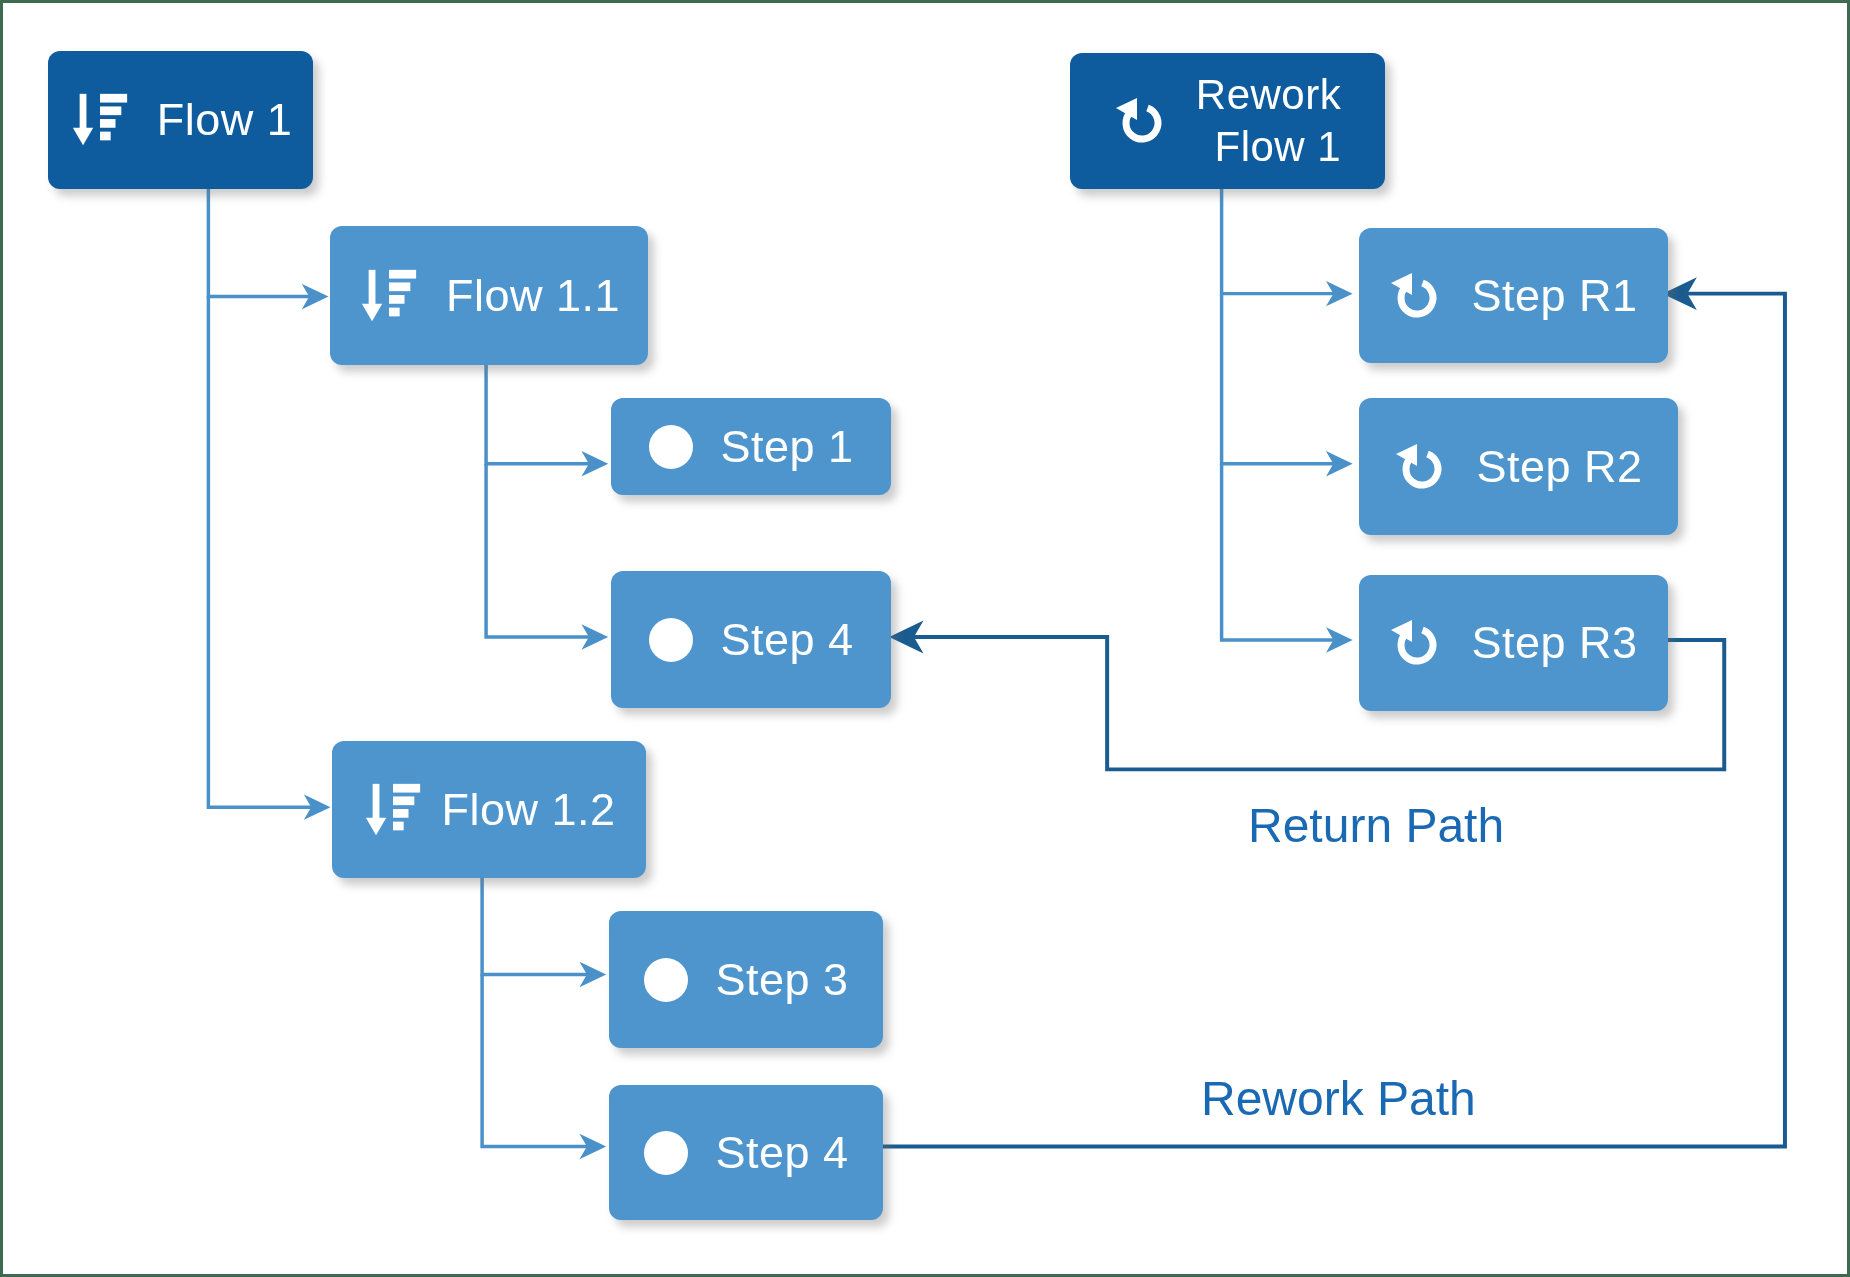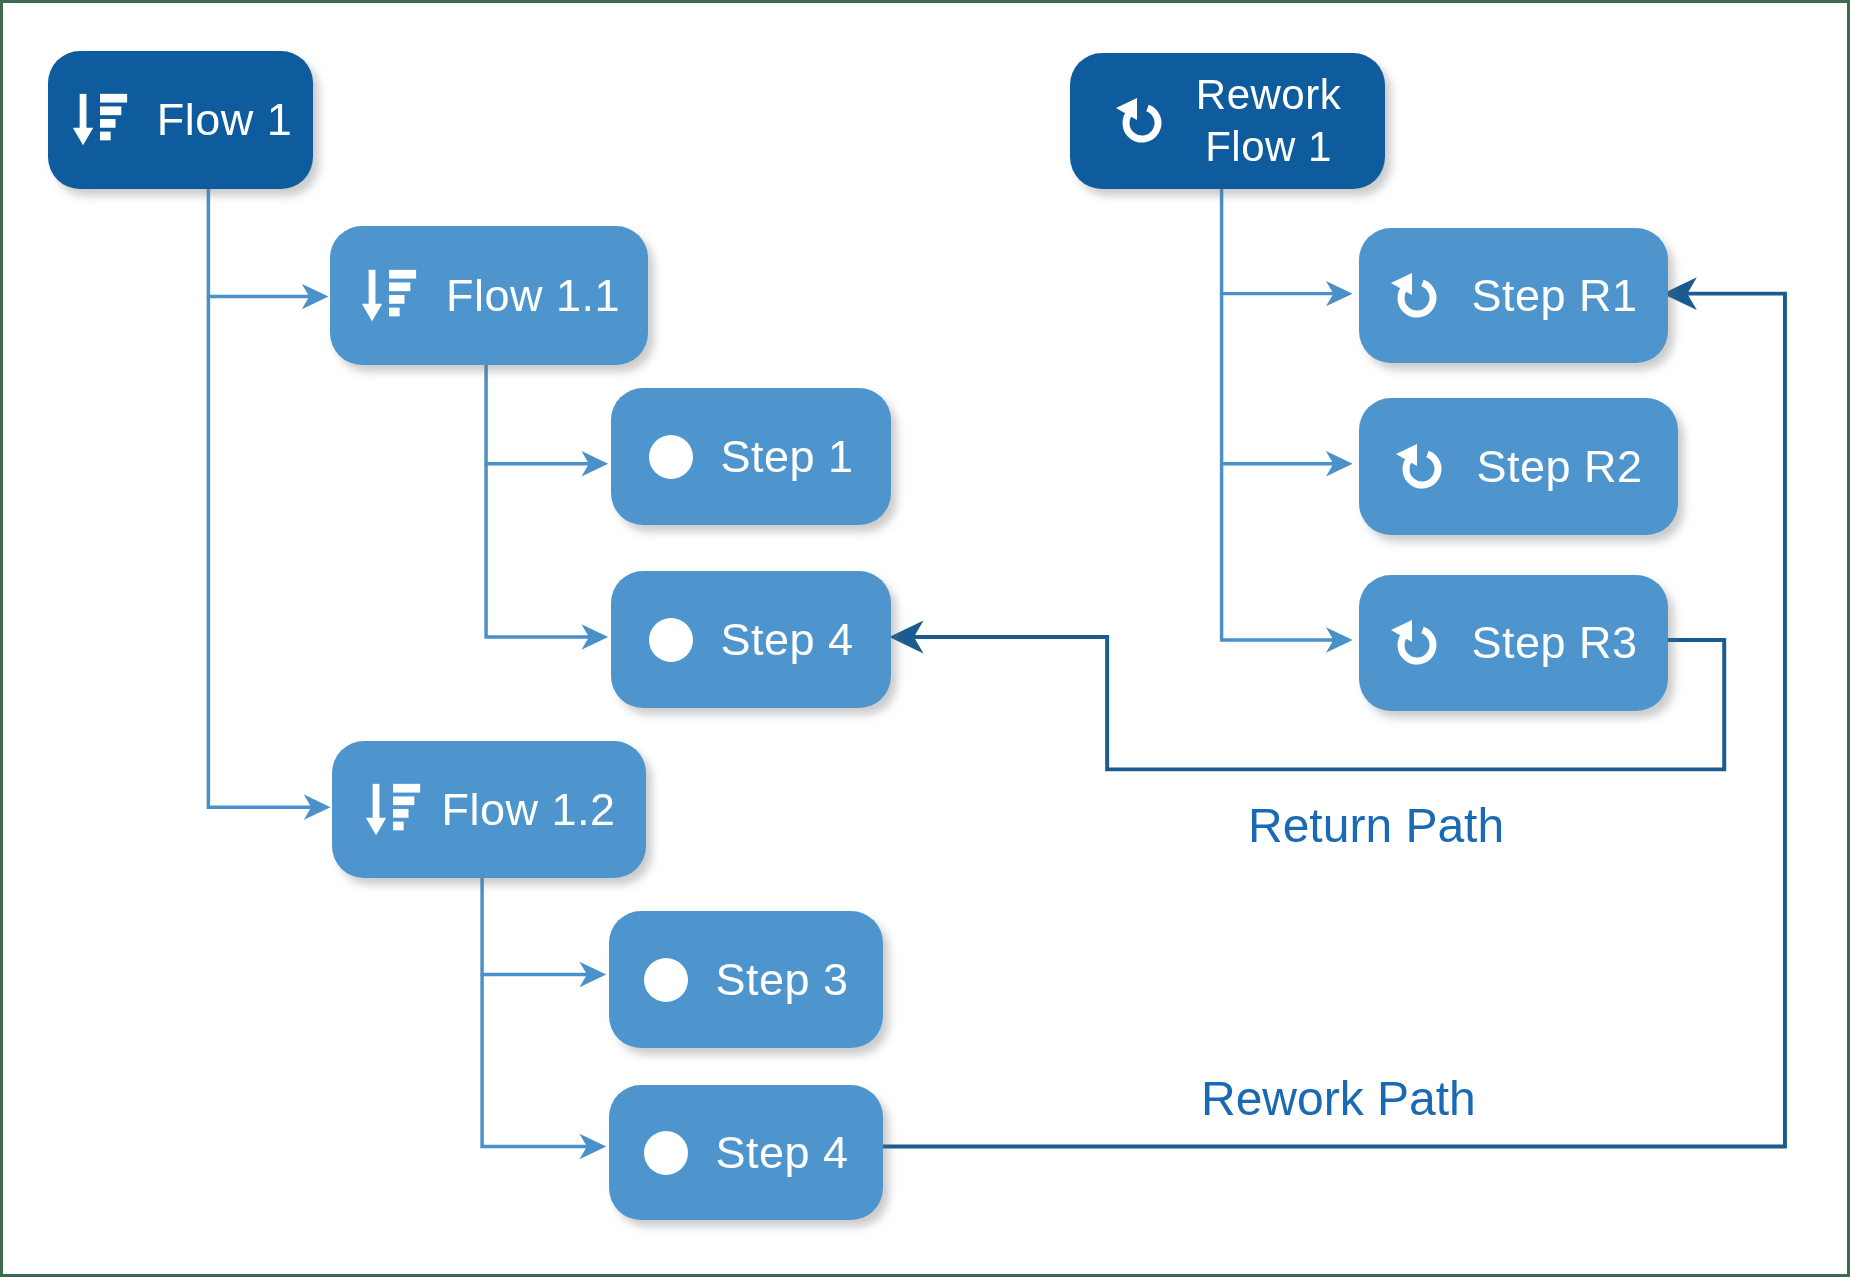--- a/index.html
+++ b/index.html
@@ -14,33 +14,33 @@
   }
   #edge-layer{position:absolute;left:0;top:0;width:100%;height:100%;}
   .edge{fill:none;}
   .edge.light{stroke:var(--line-light,#4a90c9);stroke-width:3.5;}
   .edge.dark{stroke:var(--line-dark,#1a5c8f);stroke-width:4;}
   .mk-light{fill:var(--line-light,#4a90c9);}
   .mk-dark{fill:var(--line-dark,#1a5c8f);}
   #node-layer{position:absolute;left:0;top:0;width:100%;height:100%;}
   .node{
     position:absolute;
-    border-radius:32px;
+    border-radius:12px;
     display:flex;align-items:center;justify-content:center;
     gap:26px;
     color:#ffffff;
     box-shadow:6px 7px 8px rgba(110,110,110,0.35);
     cursor:pointer;
   }
   .node.dark{background:var(--dark-blue,#0e5c9e);}
   .node.light{background:var(--light-blue,#4e95ce);}
   .node .icon{display:flex;align-items:center;justify-content:center;}
   .node .icon svg{display:block;}
   .nlabel{font-size:45px;letter-spacing:0.5px;white-space:nowrap;}
-  .nlabel.two-line{display:flex;flex-direction:column;font-size:42px;line-height:1.25;text-align:center;white-space:nowrap;}
+  .nlabel.two-line{display:flex;flex-direction:column;font-size:42px;line-height:1.25;text-align:right;white-space:nowrap;}
   .path-label{
     position:absolute;
     font-size:48px;
     color:var(--label-blue,#1a69b3);
     white-space:nowrap;
   }
   #return-path-label{left:1245px;top:795px;}
   #rework-path-label{left:1198px;top:1068px;}
 </style>
 </head>
@@ -91,21 +91,21 @@
             <rect x="11" y="5" width="7" height="37"></rect>
             <polygon points="4,40 25,40 14.5,58"></polygon>
             <rect x="32" y="5" width="28" height="9"></rect>
             <rect x="32" y="18" width="22" height="9"></rect>
             <rect x="32" y="31" width="16" height="9"></rect>
             <rect x="32" y="44" width="11" height="9"></rect>
           </svg>
         </span>
         <span class="nlabel">Flow 1.1</span>
       </div>
-      <div class="node light" style="left: 608px; top: 385px; width: 280px; height: 137px;">
+      <div class="node light" style="left: 608px; top: 395px; width: 280px; height: 97px;">
         <span class="icon">
           <svg width="46" height="46" viewBox="0 0 46 46" fill="#ffffff">
             <circle cx="23" cy="23" r="22"></circle>
           </svg>
         </span>
         <span class="nlabel">Step 1</span>
       </div>
       <div class="node light" style="left: 608px; top: 568px; width: 280px; height: 137px;">
         <span class="icon">
           <svg width="46" height="46" viewBox="0 0 46 46" fill="#ffffff">

